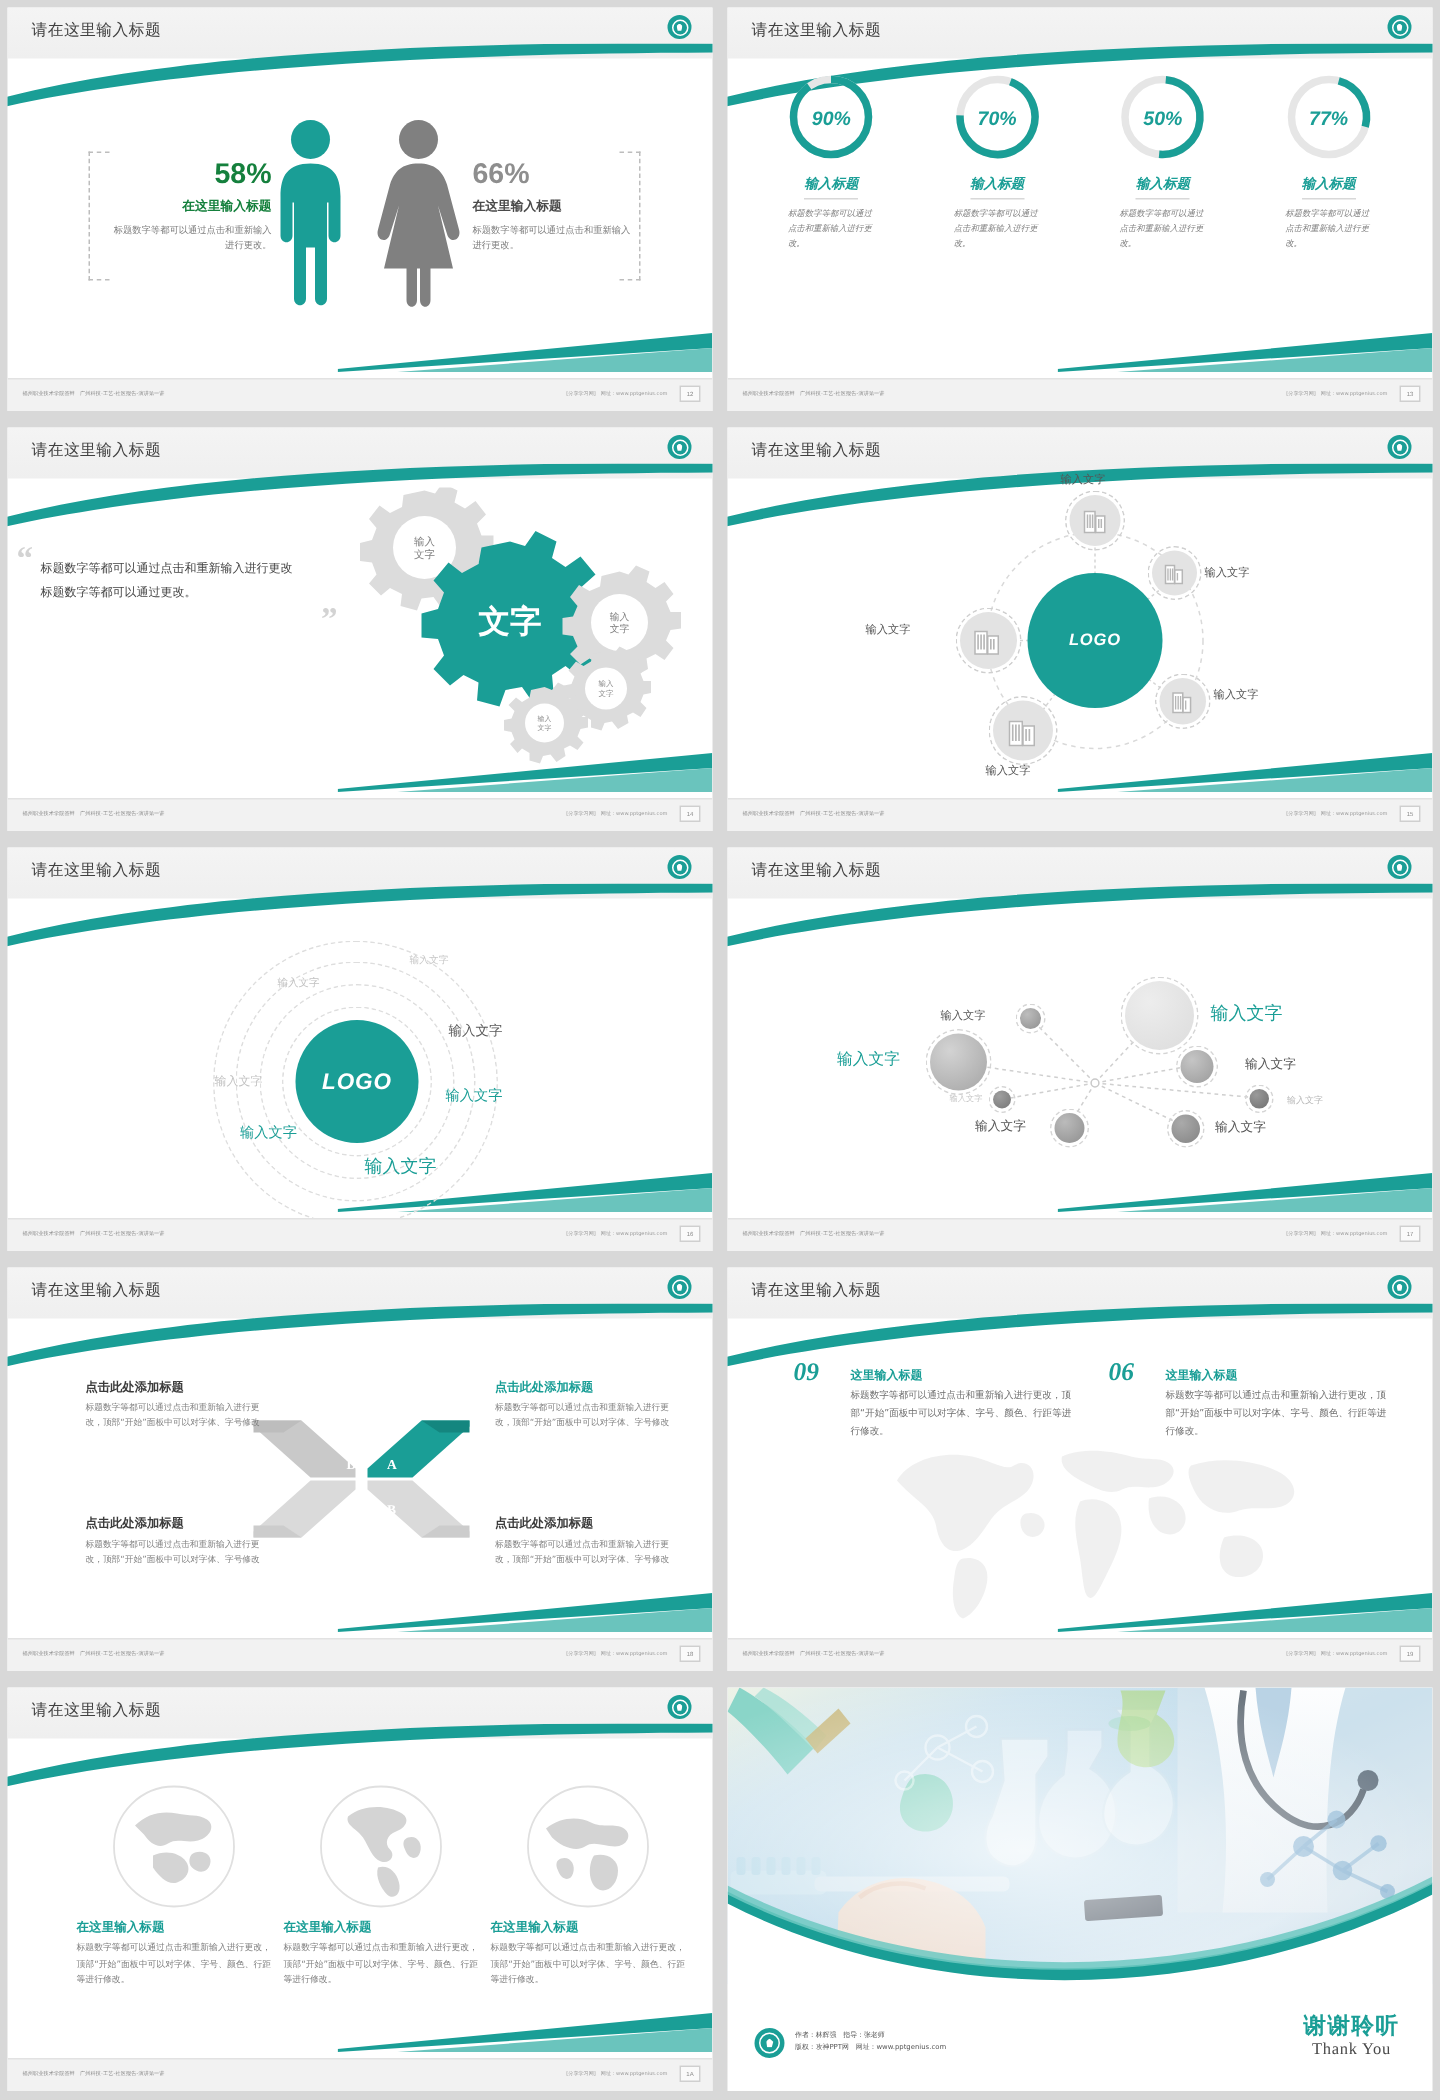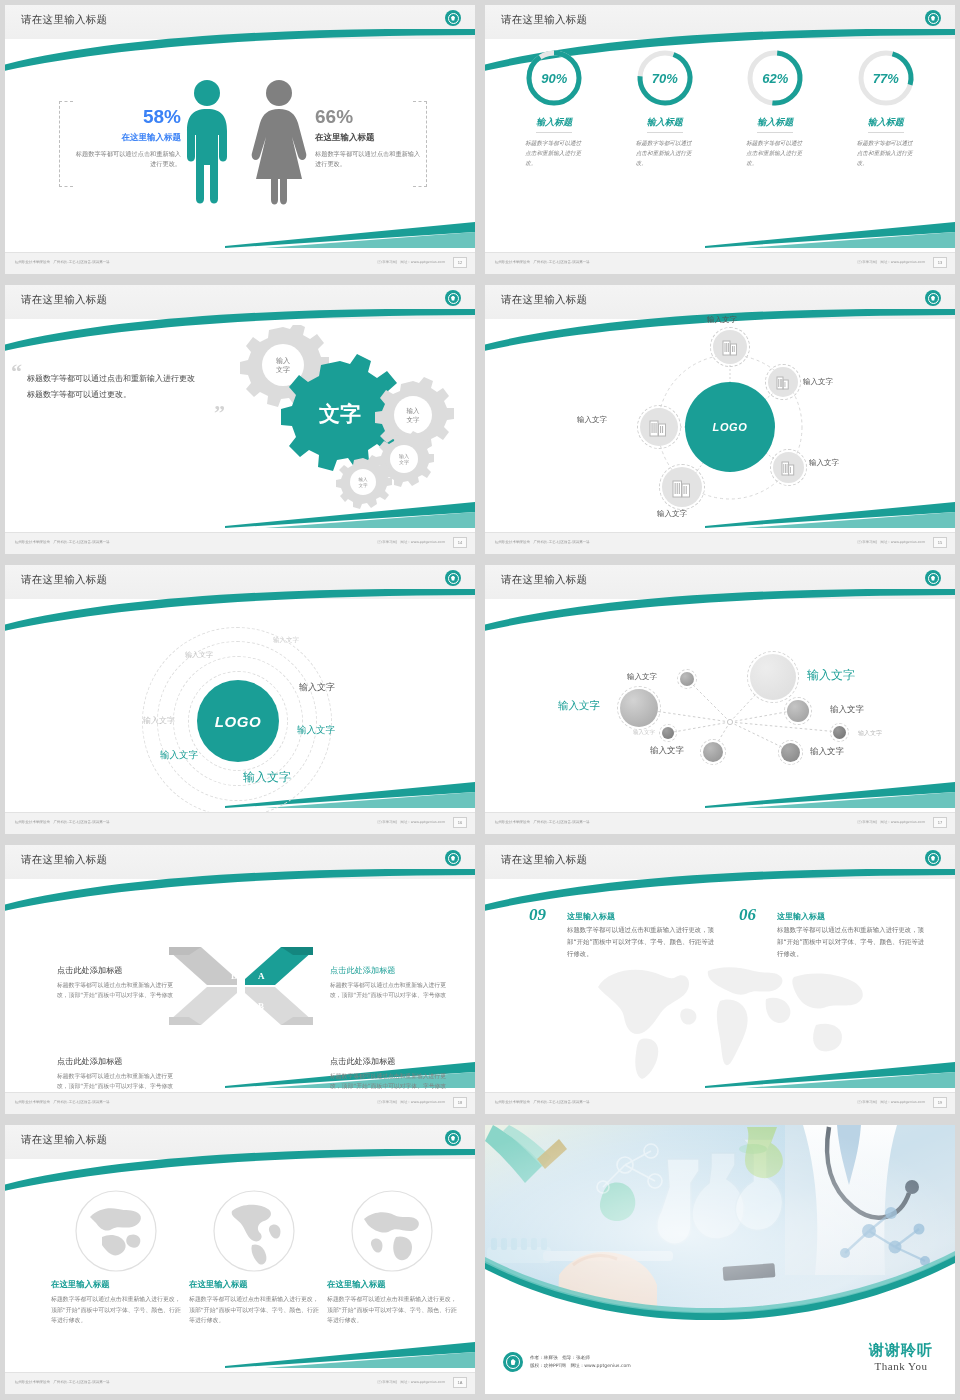--- a/index.html
+++ b/index.html
@@ -68,21 +68,21 @@
     background:#f2f2f2;border-top:1px solid #e2e2e2;
   }
   .ftr-l{position:absolute;left:10px;top:7px;font-size:3.4px;color:#8a8a8a;letter-spacing:.1px;}
   .ftr-r{position:absolute;right:30px;top:7px;font-size:3.4px;color:#9a9a9a;}
   .ftr-pg{
     position:absolute;right:8px;top:4px;width:14px;height:11px;
     border:1px solid #cfcfcf;background:#fafafa;
     font-size:4px;color:#8a8a8a;display:flex;align-items:center;justify-content:center;
   }
   .body{position:absolute;left:0;top:34px;width:100%;bottom:22px;}
-  .teal{color:#3b82f6;}
+  .teal{color:#15803d;}
   .gray{color:#8e8e8e;}
   .cn{font-family:"DejaVu Sans","Liberation Sans",sans-serif;}
 
   
   .s1-wrap{position:absolute;inset:0;}
   .s1-brk{position:absolute;border:1px dashed #bdbdbd;}
   .s1-col{position:absolute;width:110px;}
   .s1-pct{font-size:19px;font-weight:bold;line-height:1;}
   .s1-sub{font-size:8.5px;font-weight:bold;margin-top:6px;}
   .s1-txt{font-size:6.2px;color:#7d7d7d;line-height:1.65;margin-top:5px;}
@@ -109,21 +109,21 @@
         display:flex;align-items:center;justify-content:center;font-weight:bold;letter-spacing:.6px;font-style:italic;}
   
   .ring-d{position:absolute;border-radius:50%;border:1px dashed #dedede;}
   .r-lbl{position:absolute;}
   
   .nnode{position:absolute;border-radius:50%;}
   .nnode::after{content:"";position:absolute;inset:-3px;border-radius:50%;border:1px dashed #d5d5d5;}
   .n-lbl{position:absolute;}
   
   .s7-blk{position:absolute;width:125px;}
-  .s7-h{font-size:8.2px;font-weight:normal;color:#3c3c3c;margin-top:46px;}
+  .s7-h{font-size:8.2px;font-weight:bold;color:#3c3c3c;}
   .s7-p{font-size:5.8px;color:#818181;line-height:1.8;margin-top:4px;}
   .abcd-l{position:absolute;color:#fff;font-size:9px;font-weight:bold;font-family:"Liberation Serif",serif;}
   
   .s8-blk{position:absolute;width:175px;}
   .s8-num{position:absolute;font-size:17px;font-style:italic;font-weight:bold;color:#1a9e96;
           font-family:"Liberation Serif",serif;}
   .s8-h{font-size:8px;font-weight:bold;color:#1a9e96;}
   .s8-p{font-size:6.4px;color:#6f6f6f;line-height:1.85;margin-top:3px;}
   
   .s9-col{position:absolute;width:130px;}
@@ -245,21 +245,21 @@
           </div>
           <div class="s2-lbl cn">输入标题</div>
           <div class="s2-desc cn">标题数字等都可以通过点击和重新输入进行更改。</div>
         </div>
         <div class="s2-item">
           <div style="position:relative;width:62px;height:62px;margin:0 auto;">
             <svg width="62" height="62" viewBox="0 0 62 62">
               <circle cx="31" cy="31" r="25" fill="none" stroke="#e6e6e6" stroke-width="5"></circle>
               <circle cx="31" cy="31" r="25" fill="none" stroke="#1a9e96" stroke-width="5" stroke-dasharray="78.5 157.1" transform="rotate(-85 31 31)"></circle>
             </svg>
-            <div class="donut-val">62%</div>
+            <div class="donut-val">50%</div>
           </div>
           <div class="s2-lbl cn">输入标题</div>
           <div class="s2-desc cn">标题数字等都可以通过点击和重新输入进行更改。</div>
         </div>
         <div class="s2-item">
           <div style="position:relative;width:62px;height:62px;margin:0 auto;">
             <svg width="62" height="62" viewBox="0 0 62 62">
               <circle cx="31" cy="31" r="25" fill="none" stroke="#e6e6e6" stroke-width="5"></circle>
               <circle cx="31" cy="31" r="25" fill="none" stroke="#1a9e96" stroke-width="5" stroke-dasharray="39.3 157.1" transform="rotate(-75 31 31)"></circle>
             </svg>

